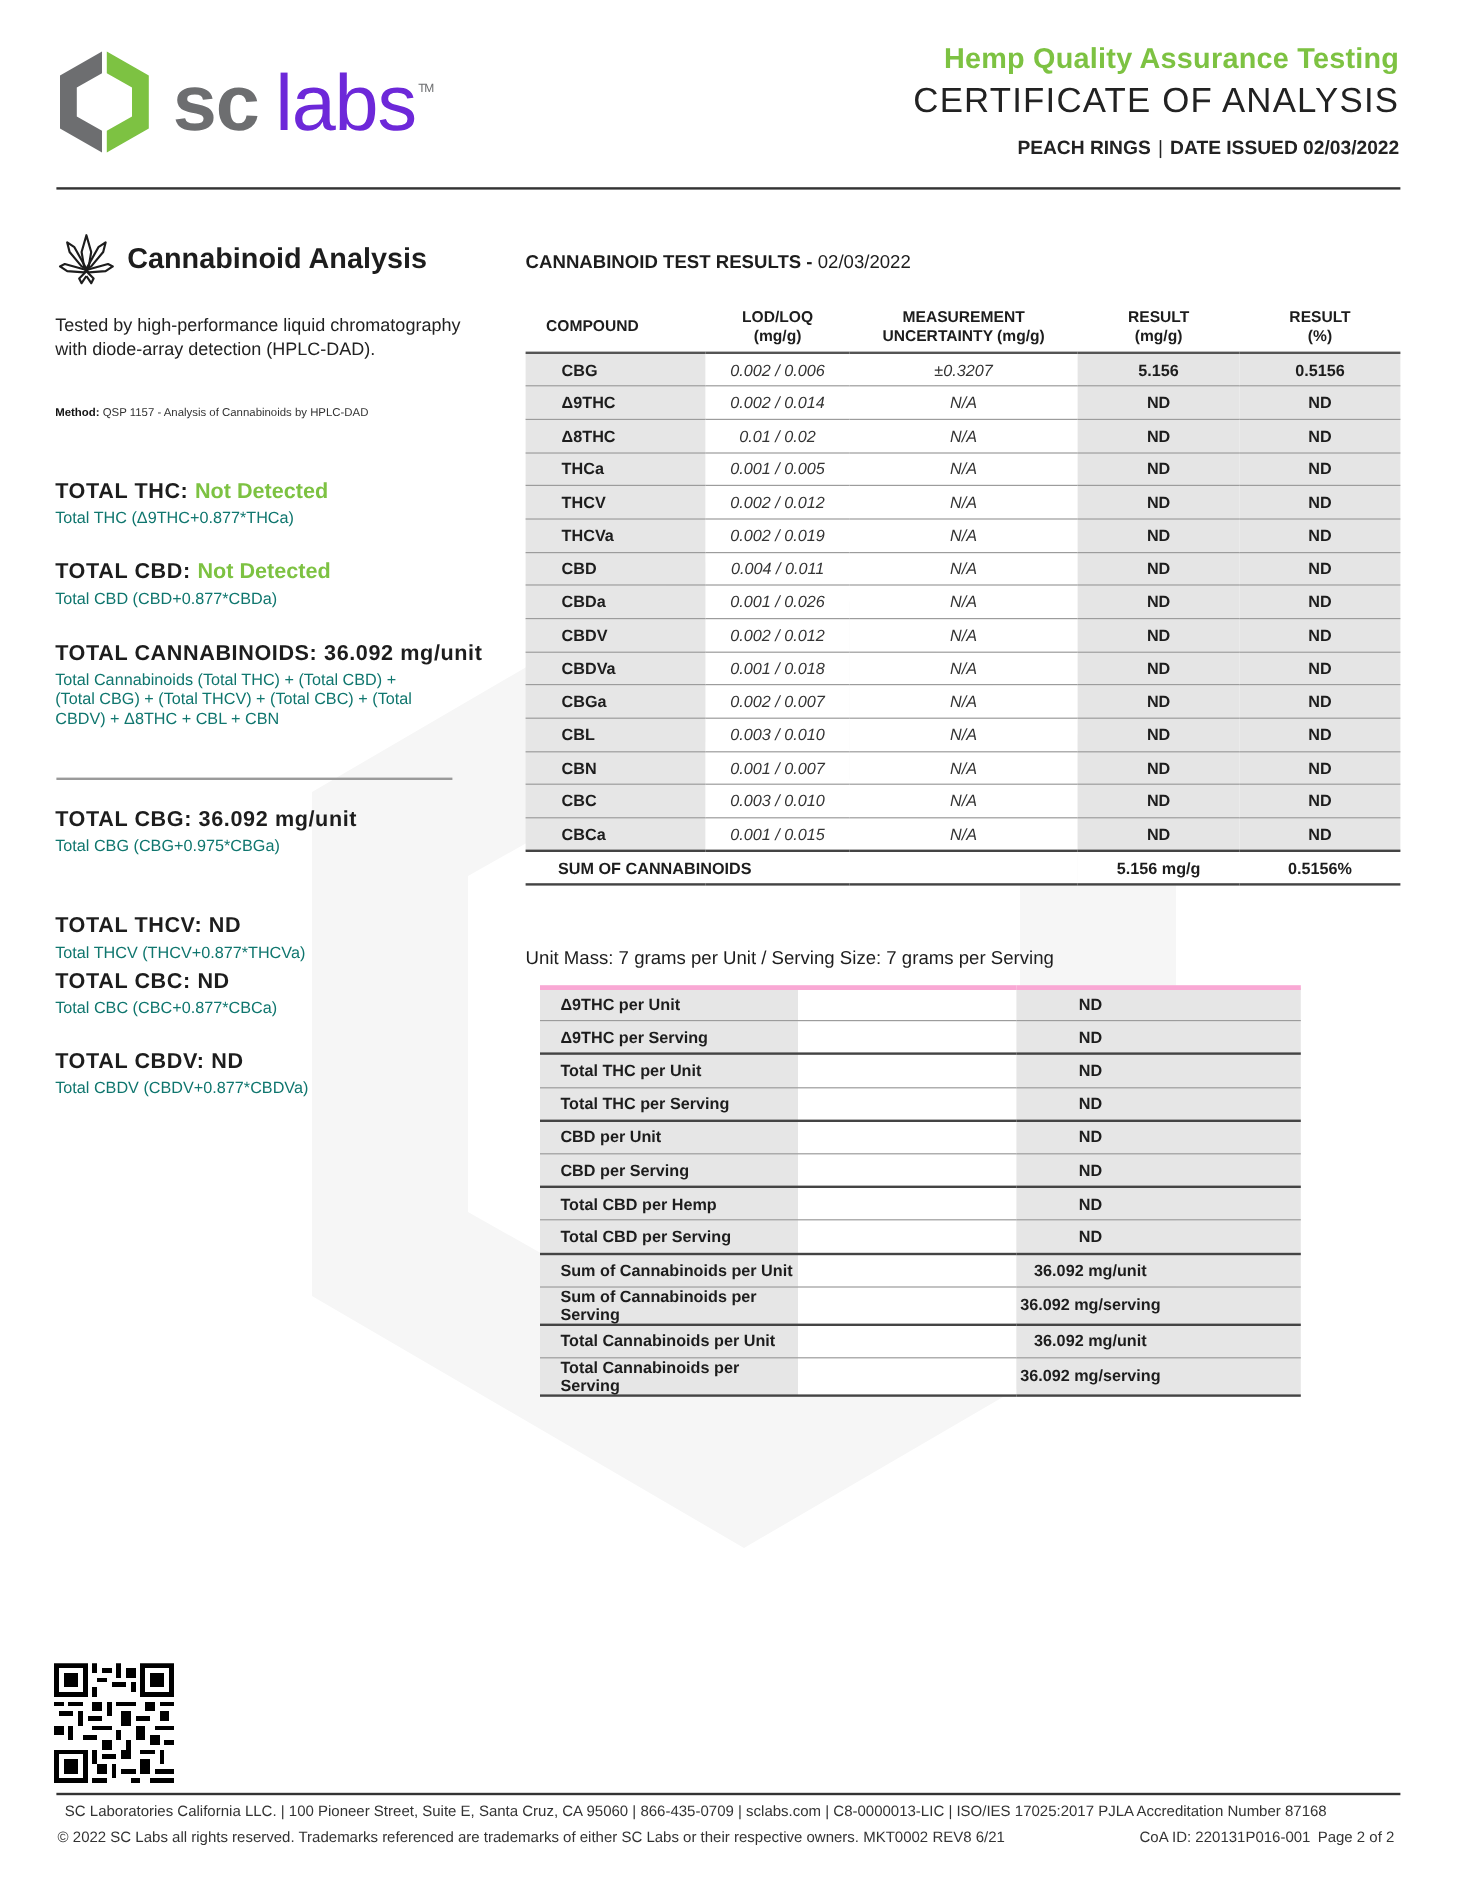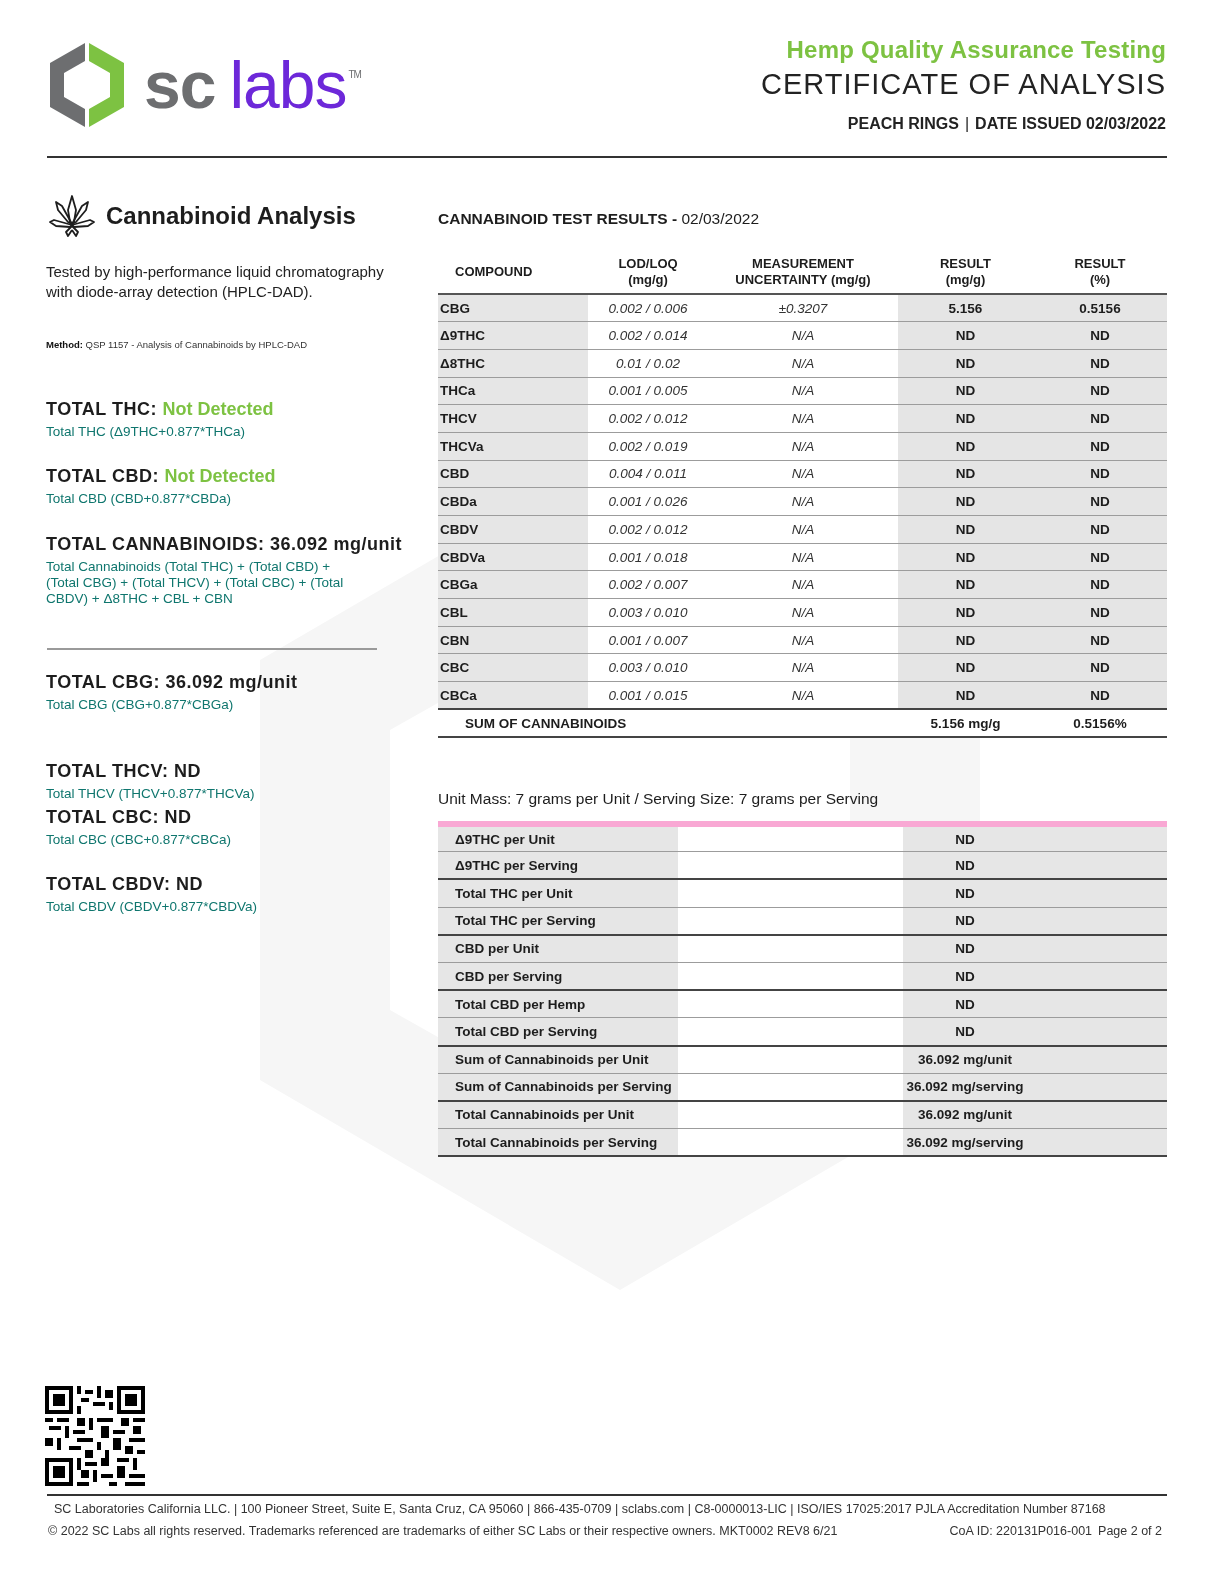--- a/index.html
+++ b/index.html
@@ -41,30 +41,30 @@
 
   
   .res-title { left: 438px; top: 210px; font-size: 15.5px; color: #1d1d1d; }
   .res-title b { font-weight: bold; }
   table { border-collapse: collapse; }
   .res-table { left: 438px; top: 250px; width: 729px; }
   .res-table th { font-size: 13px; font-weight: bold; line-height: 16px; height: 44px; color: #1d1d1d; vertical-align: middle; }
   .res-table th.c-comp { text-align: left; padding-left: 17px; }
   .res-table thead tr { border-bottom: 2px solid #555; }
   .res-table td { height: 27.7px; font-size: 13.5px; border-bottom: 1.5px solid #9c9c9c; text-align: center; }
-  .res-table td.c-comp { text-align: left; padding-left: 2px; font-weight: bold; background: #e6e6e6; }
+  .res-table td.c-comp { text-align: left; padding-left: 30px; font-weight: bold; background: #e6e6e6; }
   .res-table td.c-lod, .res-table td.c-unc { font-style: italic; background: #ffffff; color: #333; }
   .res-table td.c-mg, .res-table td.c-pct { font-weight: bold; background: #e5e5e5; }
   .res-table tr.sum td { background: #ffffff; font-weight: bold; border-top: 2px solid #444; border-bottom: 2px solid #444; height: 28px; }
   .res-table tr.sum td.c-comp { padding-left: 27px; }
   .col-comp { width: 150px; } .col-lod { width: 120px; } .col-unc { width: 190px; } .col-mg { width: 135px; } .col-pct { width: 134px; }
 
   
   .unit-title { left: 438px; top: 790px; font-size: 15.5px; color: #1d1d1d; }
-  .unit-table { left: 438px; top: 821px; width: 729px; border-top: 6px solid #f9a8d4; }
+  .unit-table { left: 450px; top: 821px; width: 634px; border-top: 4px solid #f9a8d4; }
   .unit-table td { height: 27.7px; font-size: 13.5px; font-weight: bold; border-bottom: 1.5px solid #9c9c9c; }
   .unit-table tr.grp-end td { border-bottom: 2px solid #444; }
   .unit-table td.u-label { background: #e6e6e6; padding-left: 17px; width: 240px; }
   .unit-table td.u-mid { background: #ffffff; width: 225px; }
   .unit-table td.u-val { background: #e6e6e6; width: 264px; padding-left: 0; }
   .unit-table td.u-val span { display: inline-block; width: 124px; text-align: center; }
 
   
   .qr { left: 44px; top: 1386px; width: 102px; height: 100px; }
   .foot-rule { left: 47px; top: 1494px; width: 1120px; height: 2px; background: #333; }
@@ -130,21 +130,21 @@
   <div class="tot-h"><span>TOTAL CBD:</span> <span class="green">Not Detected</span></div>
   <div class="tot-s">Total CBD (CBD+0.877*CBDa)</div>
 </div>
 <div class="abs tot" style="top:533px; width:375px;">
   <div class="tot-h"><span>TOTAL CANNABINOIDS:</span> <span>36.092 mg/unit</span></div>
   <div class="tot-s" style="width:300px;">Total Cannabinoids (Total THC) + (Total CBD) + (Total CBG) + (Total THCV) + (Total CBC) + (Total CBDV) + Δ8THC + CBL + CBN</div>
 </div>
 <div class="abs left-rule"></div>
 <div class="abs tot" style="top:671px;">
   <div class="tot-h"><span>TOTAL CBG:</span> <span>36.092 mg/unit</span></div>
-  <div class="tot-s">Total CBG (CBG+0.877*CBGa)</div>
+  <div class="tot-s">Total CBG (CBG+0.975*CBGa)</div>
 </div>
 <div class="abs tot" style="top:760px;">
   <div class="tot-h"><span>TOTAL THCV:</span> <span>ND</span></div>
   <div class="tot-s">Total THCV (THCV+0.877*THCVa)</div>
 </div>
 <div class="abs tot" style="top:806px;">
   <div class="tot-h"><span>TOTAL CBC:</span> <span>ND</span></div>
   <div class="tot-s">Total CBC (CBC+0.877*CBCa)</div>
 </div>
 <div class="abs tot" style="top:873px;">

